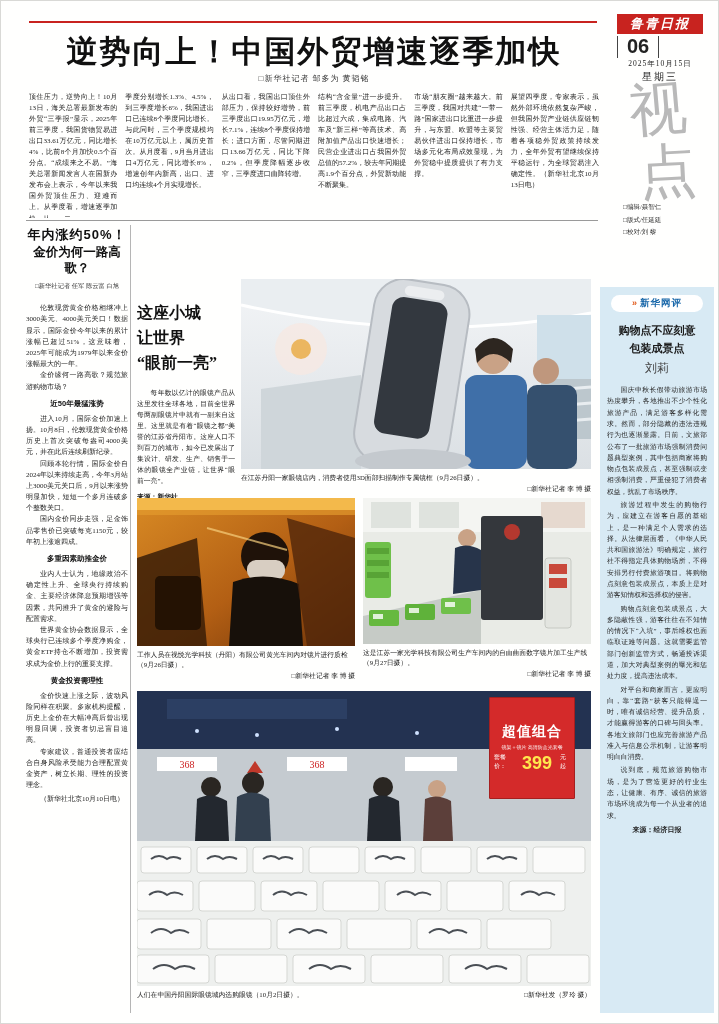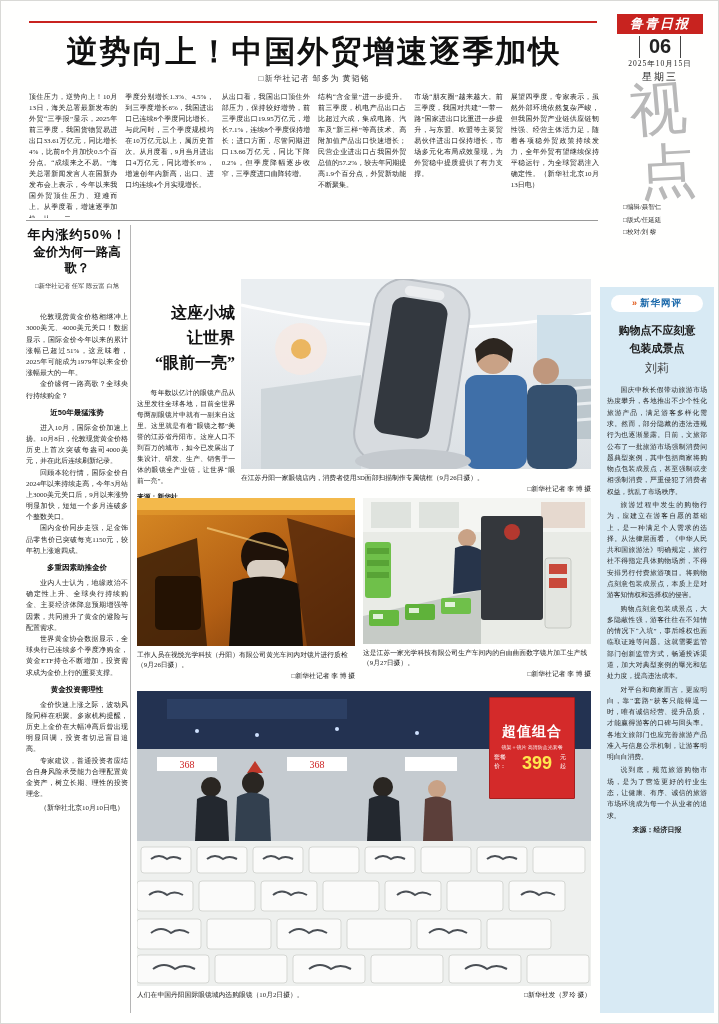--- a/index.html
+++ b/index.html
@@ -13,48 +13,48 @@
   .red-rule { position:absolute; left:28px; top:20px; width:568px; height:2px; background:#c8231f; }
   .lead-bottom-rule { position:absolute; left:25px; top:219px; width:572px; height:1px; background:#9a9a9a; }
   .col-divider { position:absolute; left:129px; top:224px; width:1px; height:788px; background:#b5b5b5; }
   
   .masthead-box {
     position:absolute; left:616px; top:13px; width:86px; height:20px;
     background:#c8231f; color:#fff; display:flex; align-items:center; justify-content:center;
     font-family:"Liberation Serif", serif; font-weight:bold; font-style:italic;
     font-size:13px; letter-spacing:2px;
   }
-  .page-num { position:absolute; left:616px; top:34px; width:86px; display:flex; align-items:center; justify-content:center; gap:9px; }
+  .page-num { position:absolute; left:616px; top:34px; width:86px; display:flex; align-items:center; gap:9px; }
   .pn-bar { width:1px; height:22px; background:#444; }
   .pn-text { font-family:"Liberation Sans", sans-serif; font-size:20px; font-weight:bold; color:#222; }
   .mast-date { position:absolute; left:606px; top:58px; width:106px; text-align:center; font-size:7.5px; color:#222; letter-spacing:1px; }
   .mast-weekday { position:absolute; left:606px; top:69px; width:106px; text-align:center; font-size:10px; color:#222; letter-spacing:2px; }
   .calli { position:absolute; font-family:"Liberation Serif", serif; color:#b9b9b9; font-size:58px; line-height:1; }
   .calli-1 { left:628px; top:80px; transform:rotate(-5deg); }
   .calli-2 { left:638px; top:142px; transform:rotate(-3deg); }
   .credits { position:absolute; left:622px; top:200px; width:92px; font-size:6.5px; line-height:1.95; color:#333; }
   
   .lead-headline { position:absolute; left:28px; top:30px; width:570px; text-align:center;
     font-family:"Liberation Sans", sans-serif; font-weight:bold; font-size:31px; letter-spacing:2px; color:#101010; }
   .lead-byline { position:absolute; left:28px; top:72px; width:570px; text-align:center; font-size:8px; color:#333; letter-spacing:1px; }
   .lead-body { position:absolute; left:28px; top:91px; width:570px; height:126px; display:flex; gap:8px; overflow:hidden; }
   .lead-col { flex:1; font-size:7px; line-height:1.58; text-align:justify; color:#1c1c1c; overflow:hidden; }
   
   .gold { position:absolute; left:25px; top:225px; width:102px; height:787px; overflow:hidden; }
   .gold h2 { font-family:"Liberation Sans", sans-serif; font-weight:bold; color:#111; text-align:center; line-height:1.35; }
   .gold .h-l1 { font-size:13px; letter-spacing:1px; }
   .gold .h-l2 { font-size:12.5px; }
   .gold-byline { text-align:center; font-size:6.3px; color:#333; margin-top:5px; }
-  .gold-body { margin-top:21px; font-size:7px; line-height:1.6; text-align:justify; color:#1e1e1e; }
+  .gold-body { margin-top:12px; font-size:7px; line-height:1.6; text-align:justify; color:#1e1e1e; }
   .gold-body p { text-indent:2em; }
   .gold-sub { font-family:"Liberation Sans", sans-serif; font-weight:bold; text-align:center; font-size:7.5px; margin:5px 0 4px; color:#111; }
   .gold-dateline { text-indent:2em; margin-top:3px; }
   
   .feature { position:absolute; left:136px; top:278px; width:454px; height:734px; }
-  .f-title { position:absolute; left:0; top:22px; width:98px; text-align:right;
+  .f-title { position:absolute; left:0; top:22px; width:98px; text-align:left;
     font-family:"Liberation Serif", serif; font-weight:bold; font-size:16px; line-height:1.55; color:#111; }
   .f-intro { position:absolute; left:0; top:108px; width:98px; font-size:6.8px; line-height:1.62; text-align:justify; color:#222; }
   .f-intro p { text-indent:2em; }
   .f-source { margin-top:5px; font-weight:bold; text-indent:0; }
   .photo { position:absolute; background:#d946ef; overflow:hidden; }
   .photo svg { display:block; width:100%; height:100%; }
   .ph-1 { left:104px; top:0; width:350px; height:190px; }
   .cap-1 { position:absolute; left:104px; top:194px; width:350px; }
   .cap-line { font-size:6.8px; line-height:1.5; color:#222; }
   .cap-credit { font-size:6.8px; text-align:right; color:#222; margin-top:1px; }
@@ -127,21 +127,21 @@
     <div class="lead-col">市场“朋友圈”越来越大。前三季度，我国对共建“一带一路”国家进出口比重进一步提升，与东盟、欧盟等主要贸易伙伴进出口保持增长，市场多元化布局成效显现，为外贸稳中提质提供了有力支撑。</div>
     <div class="lead-col">展望四季度，专家表示，虽然外部环境依然复杂严峻，但我国外贸产业链供应链韧性强、经营主体活力足，随着各项稳外贸政策持续发力，全年外贸有望继续保持平稳运行，为全球贸易注入确定性。（新华社北京10月13日电）</div>
   </div>
 
   <div class="gold">
     <h2 class="h-l1">年内涨约50%！</h2>
     <h2 class="h-l2">金价为何一路高歌？</h2>
     <div class="gold-byline">□新华社记者 任军 陈云富 白旭</div>
     <div class="gold-body">
       <p>伦敦现货黄金价格相继冲上3000美元、4000美元关口！数据显示，国际金价今年以来的累计涨幅已超过51%，这意味着，2025年可能成为1979年以来金价涨幅最大的一年。</p>
-      <p>金价缘何一路高歌？全球央行持续购金？</p>
+      <p>金价缘何一路高歌？规范旅游购物市场？</p>
       <div class="gold-sub">近50年最猛涨势</div>
       <p>进入10月，国际金价加速上扬。10月8日，伦敦现货黄金价格历史上首次突破每盎司4000美元，并在此后连续刷新纪录。</p>
       <p>回顾本轮行情，国际金价自2024年以来持续走高，今年3月站上3000美元关口后，9月以来涨势明显加快，短短一个多月连破多个整数关口。</p>
       <p>国内金价同步走强，足金饰品零售价已突破每克1150元，较年初上涨逾四成。</p>
       <div class="gold-sub">多重因素助推金价</div>
       <p>业内人士认为，地缘政治不确定性上升、全球央行持续购金、主要经济体降息预期增强等因素，共同推升了黄金的避险与配置需求。</p>
       <p>世界黄金协会数据显示，全球央行已连续多个季度净购金，黄金ETF持仓不断增加，投资需求成为金价上行的重要支撑。</p>
       <div class="gold-sub">黄金投资需理性</div>
       <p>金价快速上涨之际，波动风险同样在积聚。多家机构提醒，历史上金价在大幅冲高后曾出现明显回调，投资者切忌盲目追高。</p>
       <p>专家建议，普通投资者应结合自身风险承受能力合理配置黄金资产，树立长期、理性的投资理念。</p>

